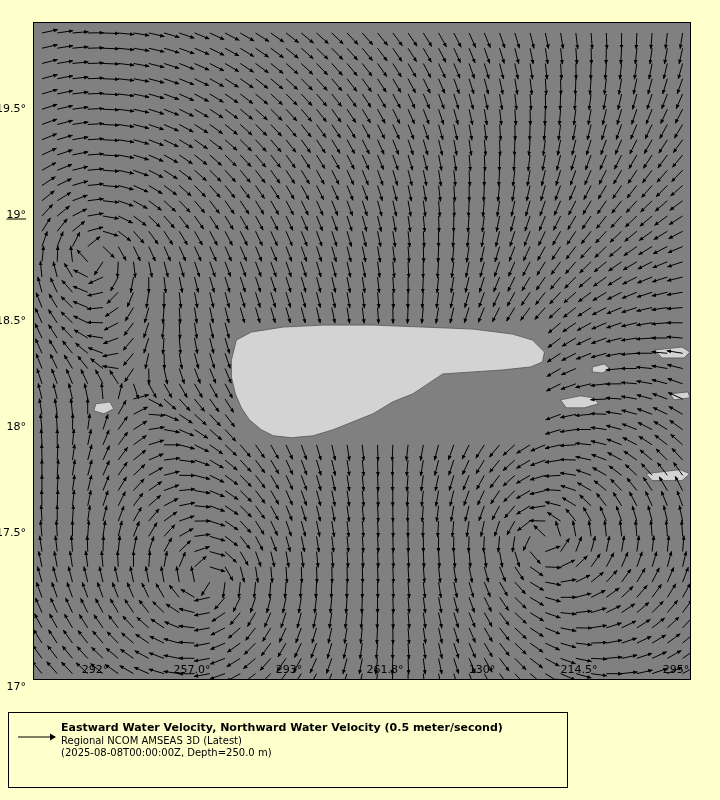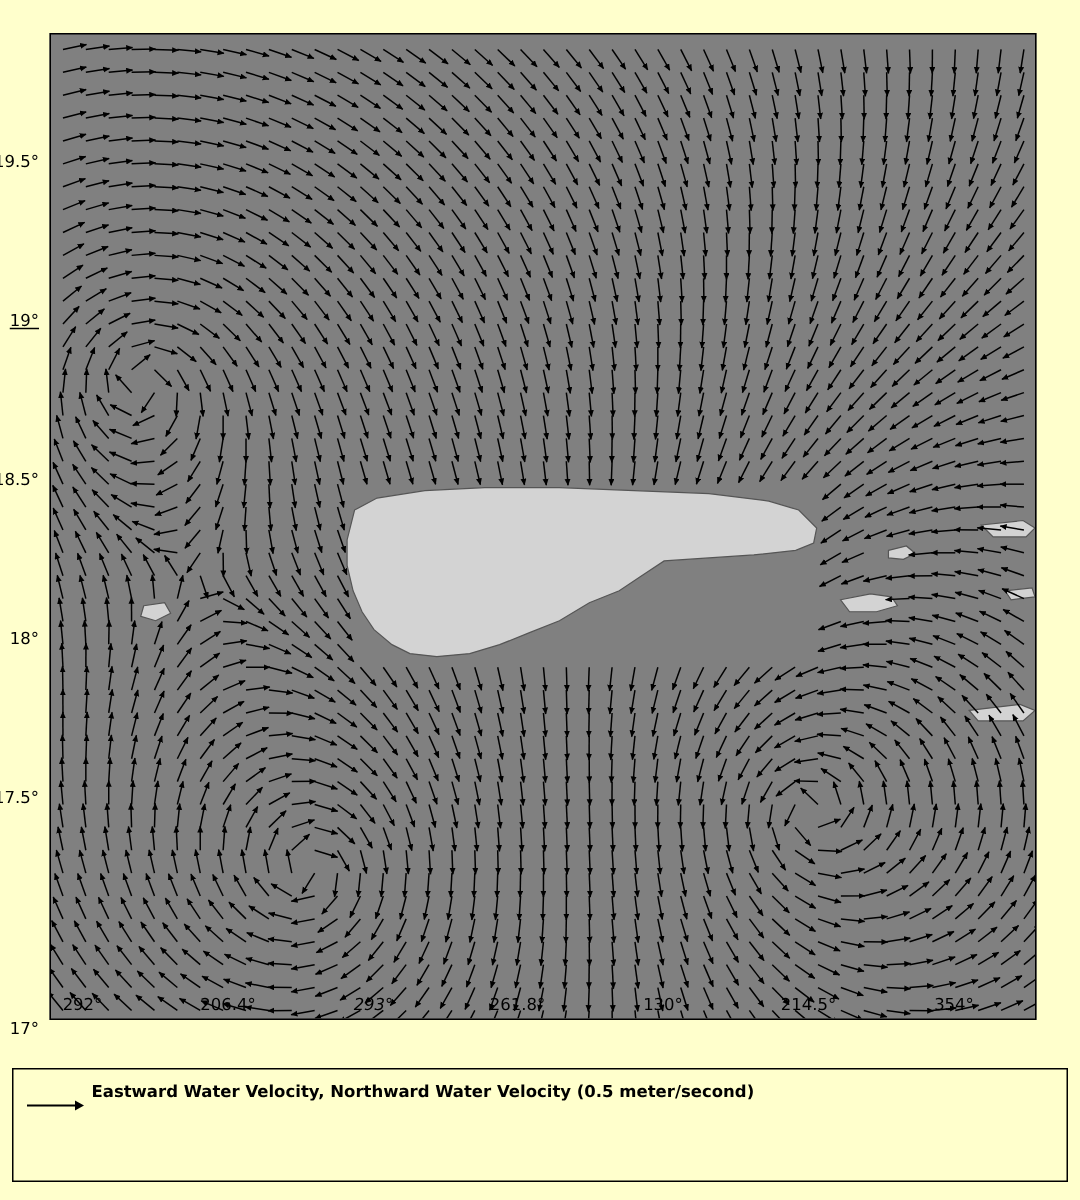--- a/index.html
+++ b/index.html
@@ -49,39 +49,40 @@
   
   .tick-label {
     position: absolute;
     font-size: 11px;
     color: #000;
     white-space: nowrap;
   }
   .xtick {
     transform: translateX(-50%);
     top: 663px;
+    margin-left: 40px;
   }
   .ytick {
     transform: translateY(-50%);
     text-align: right;
     right: 694px;
   }
   #axis-layer {
     position: absolute;
     left: 0; top: 0;
     width: 720px;
     height: 800px;
     pointer-events: none;
   }
   
   #legend {
     position: absolute;
     left: 8px;
     top: 712px;
-    width: 704px;
+    width: 560px;
     height: 76px;
     border: 1px solid #000;
     box-sizing: border-box;
     background: #ffffcc;
   }
   #legend-arrow {
     position: absolute;
     left: 8px;
     top: 18px;
     width: 40px;
@@ -1808,38 +1809,40 @@
             <line x1="620.0" y1="652.6" x2="635.2" y2="647.5" marker-end="url(#ah)"></line>
             <line x1="635.3" y1="652.6" x2="649.9" y2="646.1" marker-end="url(#ah)"></line>
             <line x1="650.6" y1="652.6" x2="664.6" y2="644.9" marker-end="url(#ah)"></line>
           </g>
       </svg>
     </div>
   </div>
 
   <div id="axis-layer">
     <div class="tick-label xtick" style="left:55px;">292°</div>
-    <div class="tick-label xtick" style="left:152px;">206.4°</div>
-    <div class="tick-label xtick" style="left:249px;font-style:italic;">293°</div>
+    <div class="tick-label xtick" style="left:152px;">257.0°</div>
+    <div class="tick-label xtick" style="left:249px;">293°</div>
     <div class="tick-label xtick" style="left:345px;">261.8°</div>
     <div class="tick-label xtick" style="left:442px;">130°</div>
     <div class="tick-label xtick" style="left:539px;">214.5°</div>
-    <div class="tick-label xtick" style="left:636px;">354°</div>
+    <div class="tick-label xtick" style="left:636px;">295°</div>
 
     <div class="tick-label ytick" style="top:108px;">19.5°</div>
     <div class="tick-label ytick" style="top:214px;text-decoration:underline;">19°</div>
     <div class="tick-label ytick" style="top:320px;">18.5°</div>
     <div class="tick-label ytick" style="top:426px;">18°</div>
     <div class="tick-label ytick" style="top:532px;">17.5°</div>
     <div class="tick-label ytick" style="top:638px;margin-top:48px;">17°</div>
   </div>
 
   <div id="legend">
     <svg id="legend-arrow" viewBox="0 0 40 12">
       <line x1="1" y1="6" x2="34" y2="6" stroke="#000" stroke-width="1.2"></line>
       <path d="M33,2.6 L39,6 L33,9.4 Z" fill="#000"></path>
     </svg>
     <div id="legend-text">
       <div id="legend-title">Eastward Water Velocity, Northward Water Velocity (0.5 meter/second)</div>
+      <div class="legend-sub">Regional NCOM AMSEAS 3D (Latest)</div>
+      <div class="legend-sub">(2025-08-08T00:00:00Z, Depth=250.0 m)</div>
     </div>
   </div>
 
 </div>
 
 </body></html>

